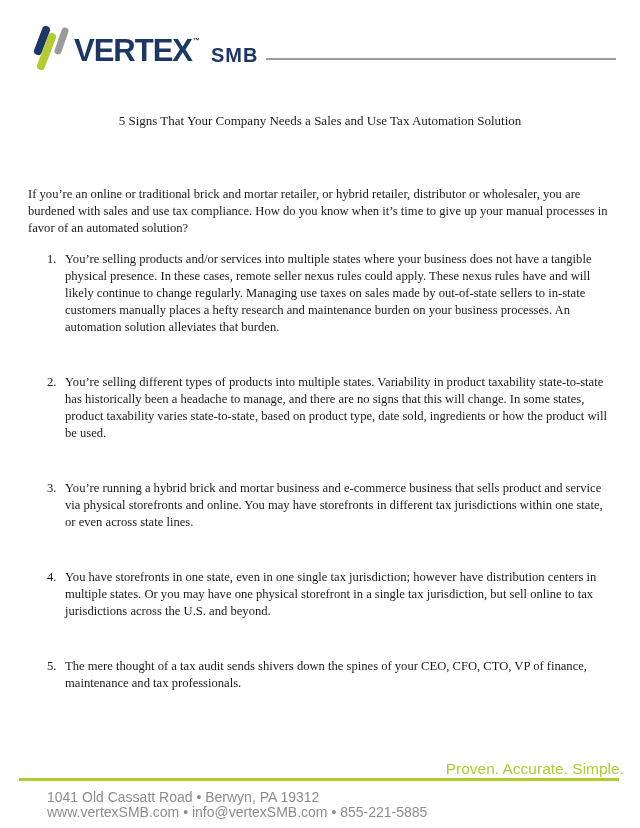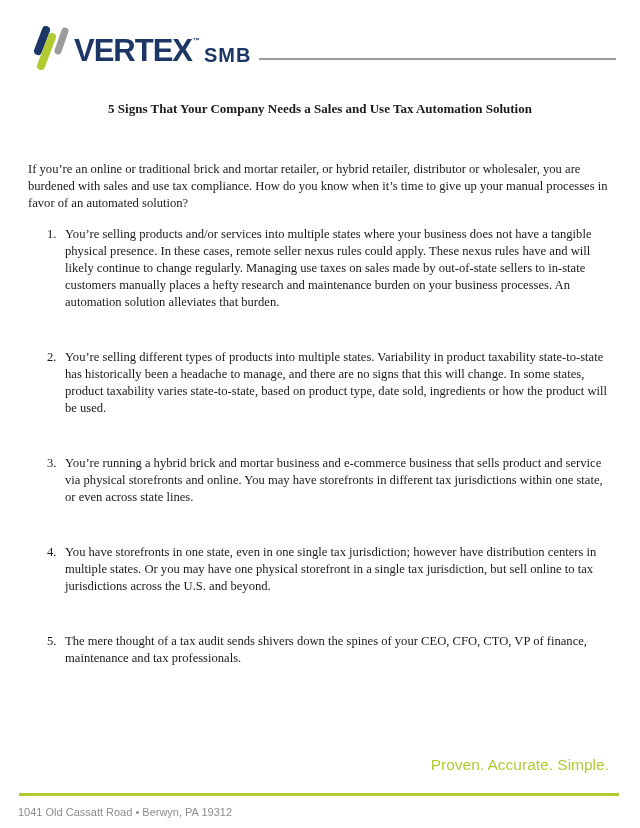--- a/index.html
+++ b/index.html
@@ -37,40 +37,40 @@
     top: 2px;
     left: 1px;
   }
   .brand-sub {
     font-family: "Liberation Sans", "DejaVu Sans", sans-serif;
     font-weight: bold;
     color: #1c3766;
     font-size: 20px;
     letter-spacing: 1px;
     line-height: 1;
-    margin: 0 8px 5px 5px;
+    margin: 0 8px 5px 12px;
   }
   .header-rule {
     flex: 1 1 auto;
     height: 2px;
     background: #9b9b9b;
     margin-bottom: 10px;
   }
 
   
   .doc-title {
-    margin-top: 30px;
+    margin-top: 42px;
     text-align: center;
-    font-weight: bold;
+    font-weight: normal;
     font-size: 13px;
     line-height: 17px;
     padding: 0 60px;
   }
   .intro {
-    margin: 44px 28px 0 28px;
+    margin: 57px 28px 0 28px;
     font-size: 12.6px;
     line-height: 17px;
   }
   .lead-in {
     margin: 17px 28px 0 28px;
     font-size: 12.6px;
     line-height: 17px;
   }
   .signs-list { margin-top: 14px; }
   .sign-item {
@@ -88,32 +88,32 @@
     position: absolute;
     left: 0;
     right: 0;
     bottom: 8px;
     font-family: "Liberation Sans", "DejaVu Sans", sans-serif;
   }
   .tagline {
     text-align: right;
     color: #b2cb33;
     font-size: 15.5px;
-    padding-right: 31px;
-    margin-bottom: 19px;
+    padding-right: 16px;
+    margin-bottom: 0;
   }
   .footer-rule {
     height: 3px;
     background: #b2cb33;
     margin: 0 21px 9px 19px;
   }
   .address {
-    margin-left: 18px;
+    margin-left: 47px;
     color: #8c8c8c;
-    font-size: 11px;
+    font-size: 14px;
     line-height: 15px;
   }
 </style>
 </head>
 <body>
 
 <div class="page">
 
   <div class="header">
     <svg class="logo-mark" viewBox="0 0 42 44" xmlns="http://www.w3.org/2000/svg">
@@ -152,16 +152,17 @@
       <span class="sign-num">5.</span>
       <span class="sign-text">The mere thought of a tax audit sends shivers down the spines of your CEO, CFO, CTO, VP of finance, maintenance and tax professionals.</span>
     </div>
   </div>
 
   <div class="footer">
     <div class="tagline">Proven. Accurate. Simple.</div>
     <div class="footer-rule"></div>
     <div class="address">
       <div>1041 Old Cassatt Road • Berwyn, PA 19312</div>
+      <div>www.vertexSMB.com • info@vertexSMB.com • 855-221-5885</div>
     </div>
   </div>
 
 </div>
 
 </body></html>

